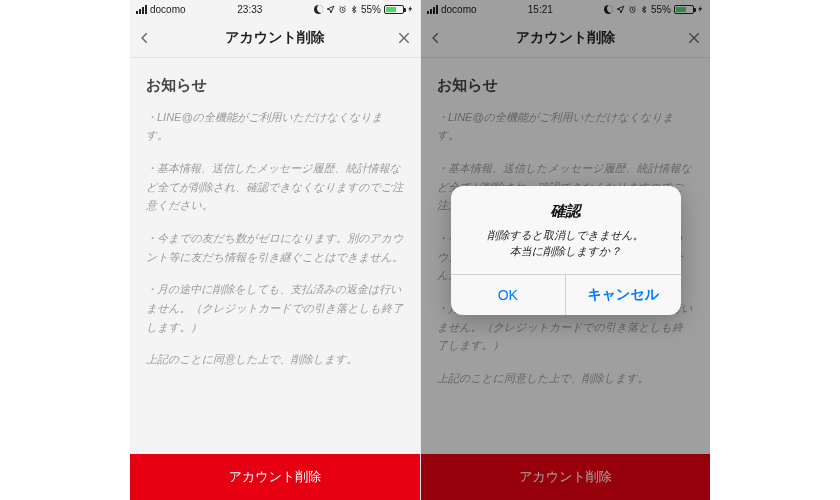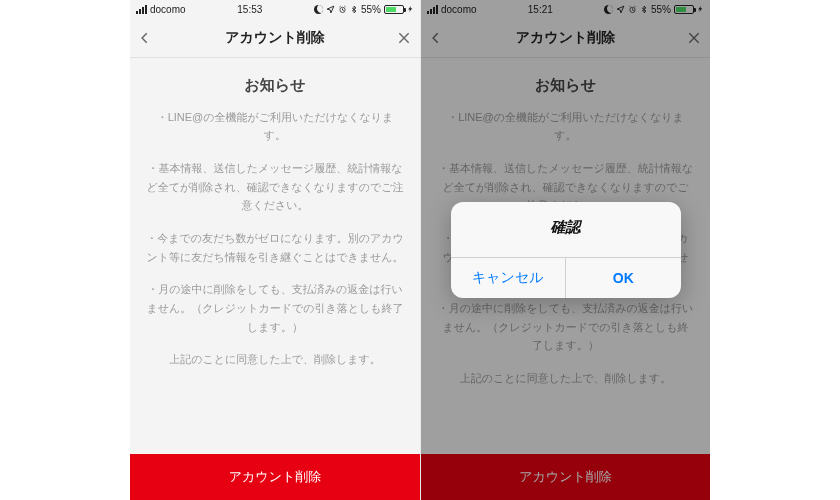--- a/index.html
+++ b/index.html
@@ -24,23 +24,23 @@
   .batt::after { content:""; position:absolute; right:-3px; top:2px; width:2px; height:4px; background:#222; border-radius:0 1px 1px 0;}
   .batt .fill { position:absolute; left:1px; top:1px; bottom:1px; width:55%; background:#4cd964; }
 
   
   .nav { height: 40px; background: #f4f4f4; border-bottom: 1px solid #e0e0e0; display:flex; align-items:center; justify-content:center; position:relative; }
   .nav .title { font-size: 14px; font-weight: 600; color:#222; }
   .nav .back { position:absolute; left:8px; top:50%; transform:translateY(-50%); }
   .nav .close { position:absolute; right:8px; top:50%; transform:translateY(-50%); }
 
   
-  .content { flex:1; padding: 14px 16px 0 16px; background:#f4f4f4; font-size:11px; color:#9a9a9a; line-height:1.7;text-align:center; }
+  .content { flex:1; padding: 14px 16px 0 16px; background:#f4f4f4; font-size:11px; color:#9a9a9a; line-height:1.7; }
   .content h2 { font-size:15px; color:#444; font-weight:600; margin-bottom:10px; }
-  .content p { margin-bottom:14px; }
+  .content p { margin-bottom:14px;font-style:italic; }
 
   .delete-btn { background:#e60012; color:#fff; text-align:center; font-size:13px; padding:14px 0; }
 
   
   .dim { position:absolute; inset:0; background:rgba(0,0,0,0.35); display:flex; align-items:center; justify-content:center; }
   .alert { width: 230px; background:#f8f8f8; border-radius:12px; overflow:hidden; box-shadow:0 6px 24px rgba(0,0,0,0.25); }
   .alert .a-body { padding:16px 14px 14px; text-align:center;font-style:italic; }
   .alert .a-title { font-size:15px; font-weight:600; color:#111; margin-bottom:6px; }
   .alert .a-msg { font-size:11px; color:#222; line-height:1.5; }
   .alert .a-buttons { display:flex; border-top:1px solid #d0d0d0; }
@@ -60,21 +60,21 @@
       <div class="status">
         <div class="left">
           <span class="sigbars">
               <i></i>
               <i></i>
               <i></i>
               <i></i>
             </span>
           <span>docomo</span>
         </div>
-        <div>15:53</div>
+        <div>23:33</div>
         <div class="right">
           <span class="moon"></span>
           <svg width="9" height="9" viewBox="0 0 24 24">
               <path fill="none" stroke="#222" stroke-width="2.5" d="M3 11 L21 3 L13 21 L11 13 Z"></path>
             </svg>
           <svg width="9" height="9" viewBox="0 0 24 24">
               <circle cx="12" cy="13" r="7" fill="none" stroke="#222" stroke-width="2"></circle>
               <path stroke="#222" stroke-width="2" d="M12 9v4l3 2M4 5l3-2M20 5l-3-2"></path>
             </svg>
           <svg width="8" height="9" viewBox="0 0 24 24">
@@ -172,24 +172,28 @@
         <p>・月の途中に削除をしても、支払済みの返金は行いません。（クレジットカードでの引き落としも終了します。）</p>
         <p>上記のことに同意した上で、削除します。</p>
       </div>
 
       <div class="delete-btn">アカウント削除</div>
 
       <div class="dim">
         <div class="alert">
           <div class="a-body">
             <div class="a-title">確認</div>
+            <div class="a-msg">
+              <span>削除すると取消しできません。</span><br>
+              <span>本当に削除しますか？</span>
+            </div>
           </div>
           <div class="a-buttons">
+            <button>OK</button>
             <button>キャンセル</button>
-            <button>OK</button>
           </div>
         </div>
       </div>
     </div>
 
   </div>
   <div class="gutter right"></div>
 </div>
 
 </body></html>

